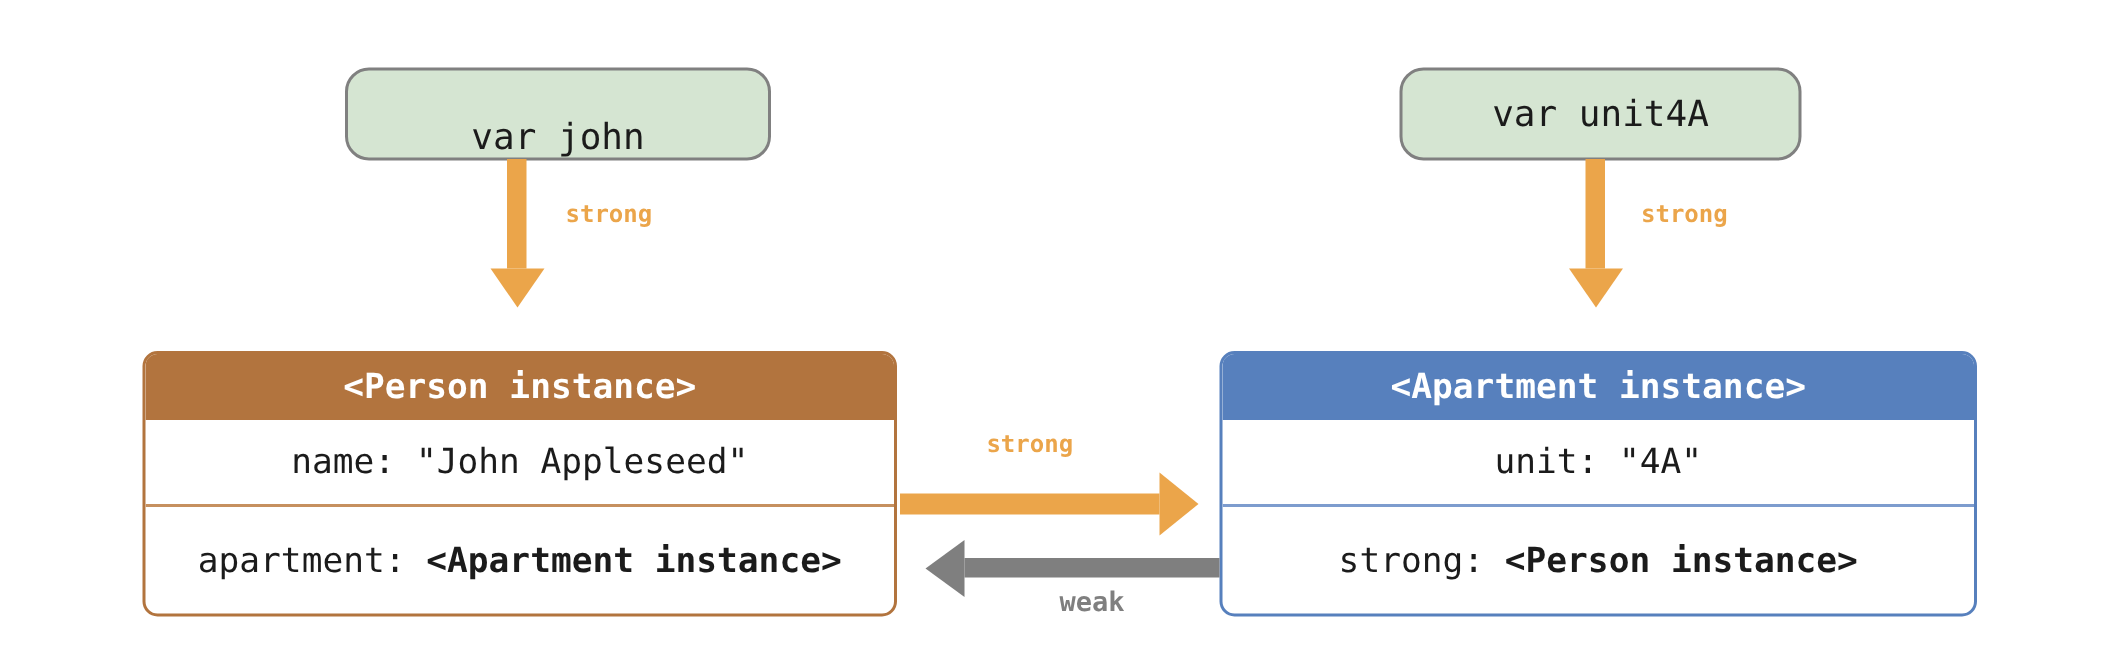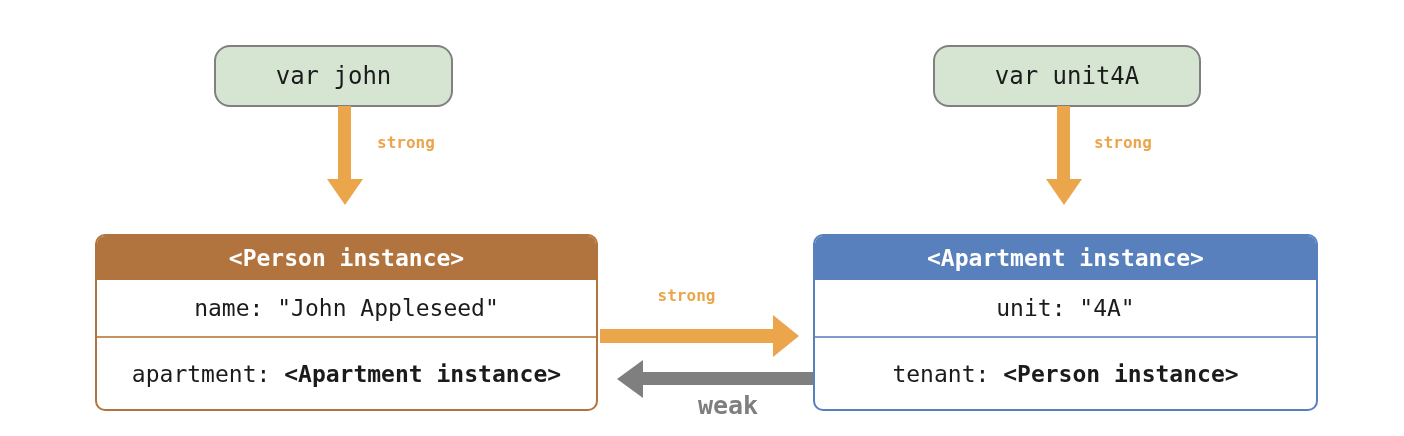--- a/index.html
+++ b/index.html
@@ -28,21 +28,21 @@
     position: absolute;
     height: 62px;
     background: var(--green-fill);
     border: 2px solid var(--green-border);
     border-radius: 16px;
     display: flex;
     align-items: center;
     justify-content: center;
     font-size: 24px;
   }
-  #var-john   { left: 214px; top: 45px; width: 239px; }
+  #var-john   { left: 230px; top: 45px; width: 284px; align-items: flex-end; }
   #var-unit4a { left: 933px; top: 45px; width: 268px; }
 
   
   .vshaft {
     position: absolute;
     width: 13px;
     height: 73px;
     top: 106px;
     background: var(--orange);
   }
@@ -141,21 +141,21 @@
     width: 0; height: 0;
     border-top: 19px solid transparent;
     border-bottom: 19px solid transparent;
     border-right: 26px solid var(--gray);
   }
   #weak-label {
     position: absolute;
     left: 643px; top: 392px;
     width: 170px;
     text-align: center;
-    font-size: 25px;
+    font-size: 18px;
     font-weight: bold;
     color: var(--gray);
     line-height: 1.1;
   }
 </style>
 </head>
 <body>
 
 <div class="canvas">
 
@@ -191,21 +191,21 @@
   </div>
 
   <div class="instance-box" id="apartment-box">
     <div class="instance-header">
       <span>&lt;Apartment instance&gt;</span>
     </div>
     <div class="instance-row row-1">
       <span>unit: "4A"</span>
     </div>
     <div class="instance-row row-2">
-      <span>tenant: </span><span class="bold-val">&lt;Person instance&gt;</span>
+      <span>strong: </span><span class="bold-val">&lt;Person instance&gt;</span>
     </div>
   </div>
 
   <div>
     <div id="strong-h-shaft"></div>
     <div id="strong-h-head"></div>
     <span class="ref-label" id="strong-h-label">strong</span>
   </div>
 
   <div>

